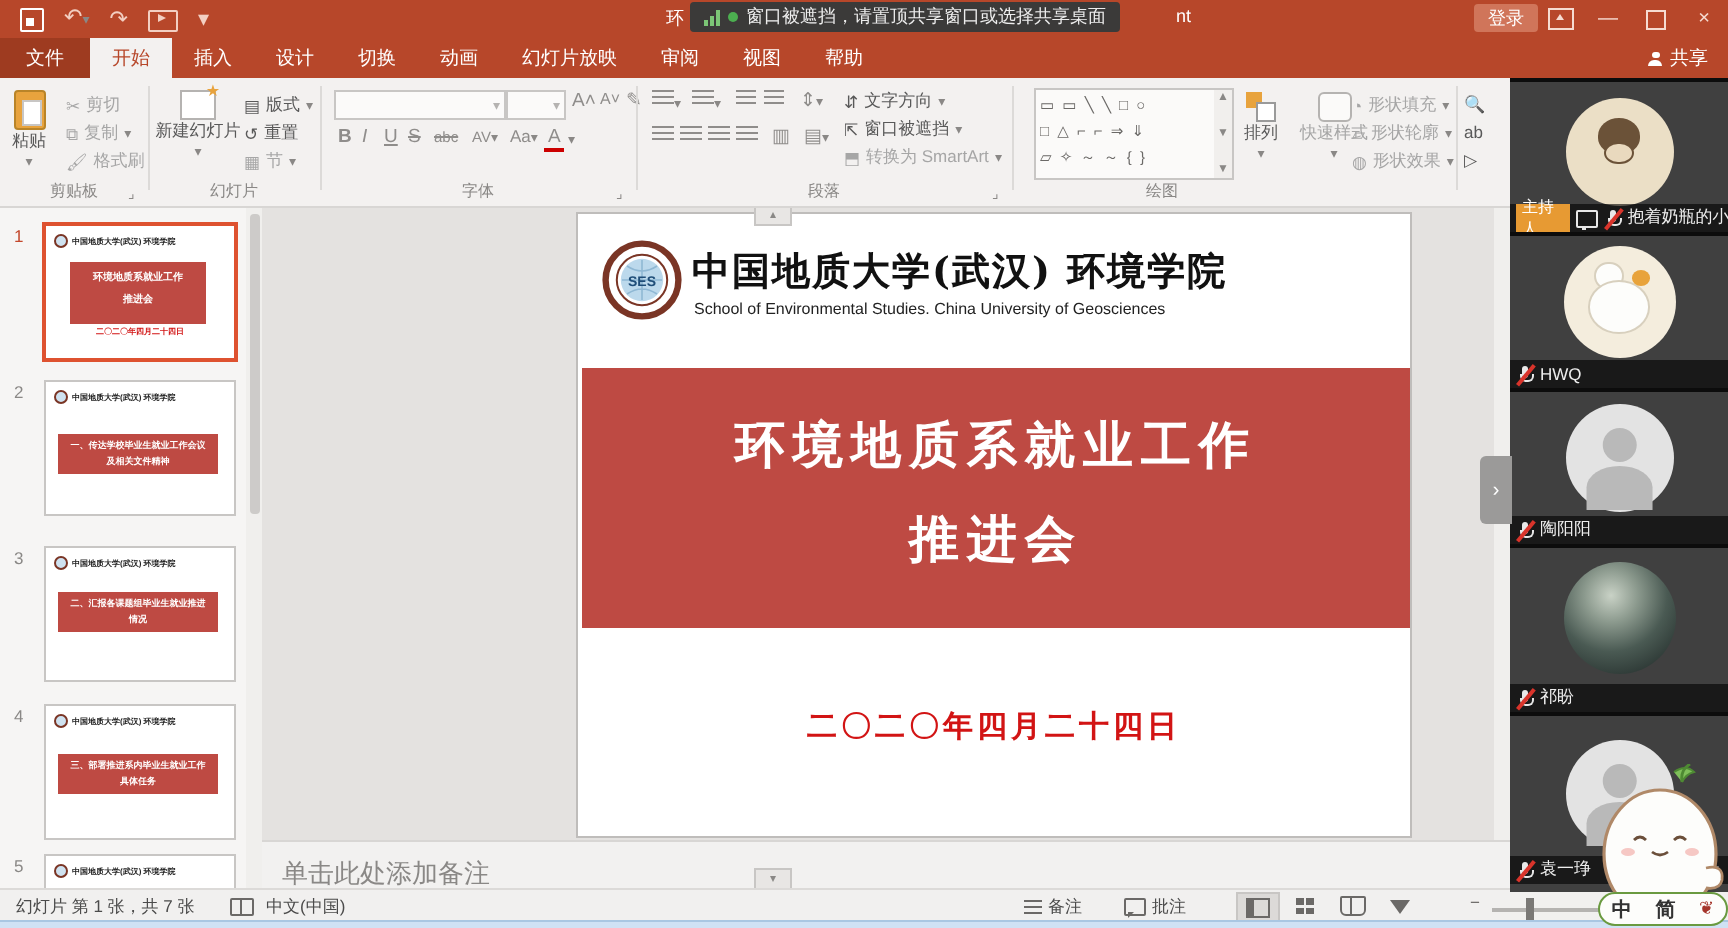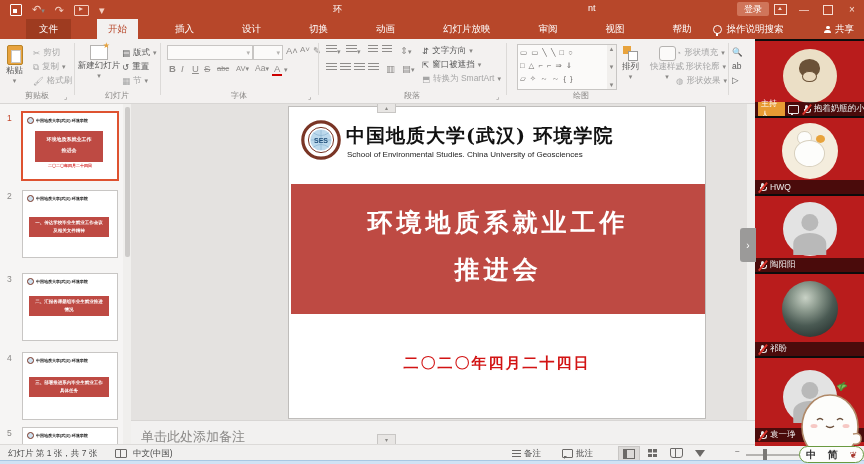--- a/index.html
+++ b/index.html
@@ -20,21 +20,21 @@
   .sig i{width:2px;background:#7CC576;display:block;}
   .dot{width:5px;height:5px;border-radius:50%;background:#4CAF50;}
   .login{position:absolute;left:737px;top:2px;width:32px;height:14px;background:#D0755A;border-radius:2px;
     color:#fff;font-size:9px;display:flex;align-items:center;justify-content:center;}
   .winbtn{position:absolute;top:0;width:24px;height:19px;color:#F6DCD2;font-size:10px;display:flex;align-items:center;justify-content:center;}
   .ribopt{width:11px;height:9px;border:1.2px solid #F6DCD2;position:relative;}
   .ribopt::after{content:'';position:absolute;left:3px;top:1.5px;border-bottom:3px solid #F6DCD2;border-left:2.5px solid transparent;border-right:2.5px solid transparent;}
   .restoreic{width:8px;height:8px;border:1.2px solid #F6DCD2;}
   
   .tabrow{position:absolute;left:0;top:19px;width:864px;height:20px;background:#B7472A;z-index:3;display:flex;align-items:stretch;}
-  .tab{color:#fff;font-size:9.5px;display:flex;align-items:center;padding:0 11px;margin-left:26px;}
+  .tab{color:#fff;font-size:9.5px;display:flex;align-items:center;padding:0 11px;}
   .tab.file{background:#9E3B20;padding:0 13px;}
   .tab.active{background:#F3F1F0;color:#B7472A;}
   .searchbox{display:flex;align-items:center;gap:5px;color:#fff;font-size:9.5px;padding:0 10px;}
   .bulb{width:7px;height:7px;border:1.2px solid #fff;border-radius:50%;position:relative;}
   .bulb::after{content:'';position:absolute;left:2px;top:7px;width:2px;height:3px;background:#fff;}
   .sharebtn{position:absolute;right:10px;top:0;height:20px;display:flex;align-items:center;gap:4px;color:#fff;font-size:9.5px;}
   .person{width:7px;height:7px;position:relative;}
   .person::before{content:'';position:absolute;left:2px;top:0;width:3.5px;height:3.5px;border-radius:50%;background:#fff;}
   .person::after{content:'';position:absolute;left:0;top:4px;width:7px;height:3.5px;border-radius:3px 3px 0 0;background:#fff;}
   
@@ -107,21 +107,21 @@
   .zoomtrack{position:absolute;left:746px;top:9px;width:54px;height:2px;background:#B5B3B1;}
   .zoomthumb{position:absolute;left:763px;top:4px;width:4px;height:11px;background:#7A7876;}
   .notesic{display:inline-block;width:9px;height:7px;background:repeating-linear-gradient(to bottom,#6B6967 0 1px,transparent 1px 3px);vertical-align:middle;margin-right:3px;}
   .cmtic{display:inline-block;width:9px;height:7px;border:1px solid #6B6967;border-radius:1px;position:relative;vertical-align:middle;margin-right:3px;}
   .cmtic::after{content:'';position:absolute;left:1px;top:6px;border-top:3px solid #6B6967;border-right:3px solid transparent;}
   .bookic{display:inline-block;width:10px;height:7px;border:1px solid #6B6967;border-radius:1px;vertical-align:middle;margin:0 3px;position:relative;}
   .bookic::after{content:'';position:absolute;left:4px;top:0;width:1px;height:7px;background:#6B6967;}
   .taskbar{position:absolute;left:0;top:460px;width:864px;height:4px;background:#CFE2F4;border-top:1px solid #A9C7E2;z-index:2;}
   
   .sidebar{position:absolute;left:755px;top:39px;width:109px;height:407px;background:#0C0C0C;z-index:10;}
-  .tile{position:absolute;left:0;width:109px;background:#b91c1c;overflow:hidden;}
+  .tile{position:absolute;left:0;width:109px;background:#404040;overflow:hidden;}
   .av{position:absolute;left:50%;transform:translateX(-50%);border-radius:50%;}
   .sil{background:#E3E3E3;position:relative;}
   .sil::before{content:'';position:absolute;left:50%;top:22%;width:32%;height:32%;transform:translateX(-50%);border-radius:50%;background:#B9B9B9;}
   .sil::after{content:'';position:absolute;left:50%;top:58%;width:62%;height:40%;transform:translateX(-50%);border-radius:50% 50% 0 0;background:#B9B9B9;}
   .namebar{position:absolute;left:0;bottom:0;width:109px;height:14px;background:rgba(0,0,0,.6);
     display:flex;align-items:center;gap:3px;padding-left:3px;box-sizing:border-box;}
   .pname{color:#EDEDED;font-size:8.5px;white-space:nowrap;overflow:hidden;max-width:70px;}
   .hostbadge{background:#E79A33;color:#fff;font-size:8px;height:14px;display:flex;align-items:center;padding:0 3px;}
   .mic{position:relative;width:9px;height:11px;flex:none;}
   .mic::before{content:'';position:absolute;left:3px;top:1px;width:3px;height:6px;background:#E8E8E8;border-radius:1.5px;}
@@ -155,20 +155,29 @@
 
   <div class="titlebar">
     <div class="qat">
       <span class="saveic"></span>
       <span class="g">↶<span class="dd">▾</span></span>
       <span class="g">↷</span>
       <span class="showic"></span>
       <span class="g dd">▾</span>
     </div>
     <span class="ttxt" style="left:333px;">环</span>
+    <div class="notice">
+      <span class="sig">
+          <i style="height:3px;"></i>
+          <i style="height:5px;"></i>
+          <i style="height:8px;"></i>
+        </span>
+      <span class="dot"></span>
+      <span>窗口被遮挡，请置顶共享窗口或选择共享桌面</span>
+    </div>
     <span class="ttxt" style="left:588px;">nt</span>
     <div class="login">登录</div>
     <div class="winbtn" style="right:72px;">
         <span class="ribopt"></span>
       </div>
     <div class="winbtn" style="right:48px;">—</div>
     <div class="winbtn" style="right:24px;">
         <span class="restoreic"></span>
       </div>
     <div class="winbtn" style="right:0;">×</div>
@@ -178,24 +187,20 @@
     <div class="tab file">文件</div>
     <div class="tab active">开始</div>
     <div class="tab">插入</div>
     <div class="tab">设计</div>
     <div class="tab">切换</div>
     <div class="tab">动画</div>
     <div class="tab">幻灯片放映</div>
     <div class="tab">审阅</div>
     <div class="tab">视图</div>
     <div class="tab">帮助</div>
-    <div class="searchbox">
-      <span class="bulb"></span>
-      <span>操作说明搜索</span>
-    </div>
     <div class="sharebtn">
       <span class="person"></span>
       <span>共享</span>
     </div>
   </div>
 
   <div class="ribbon">
 
     <div class="group" style="left:0;width:74px;">
       <div class="bigbtn" style="left:6px;top:6px;">

